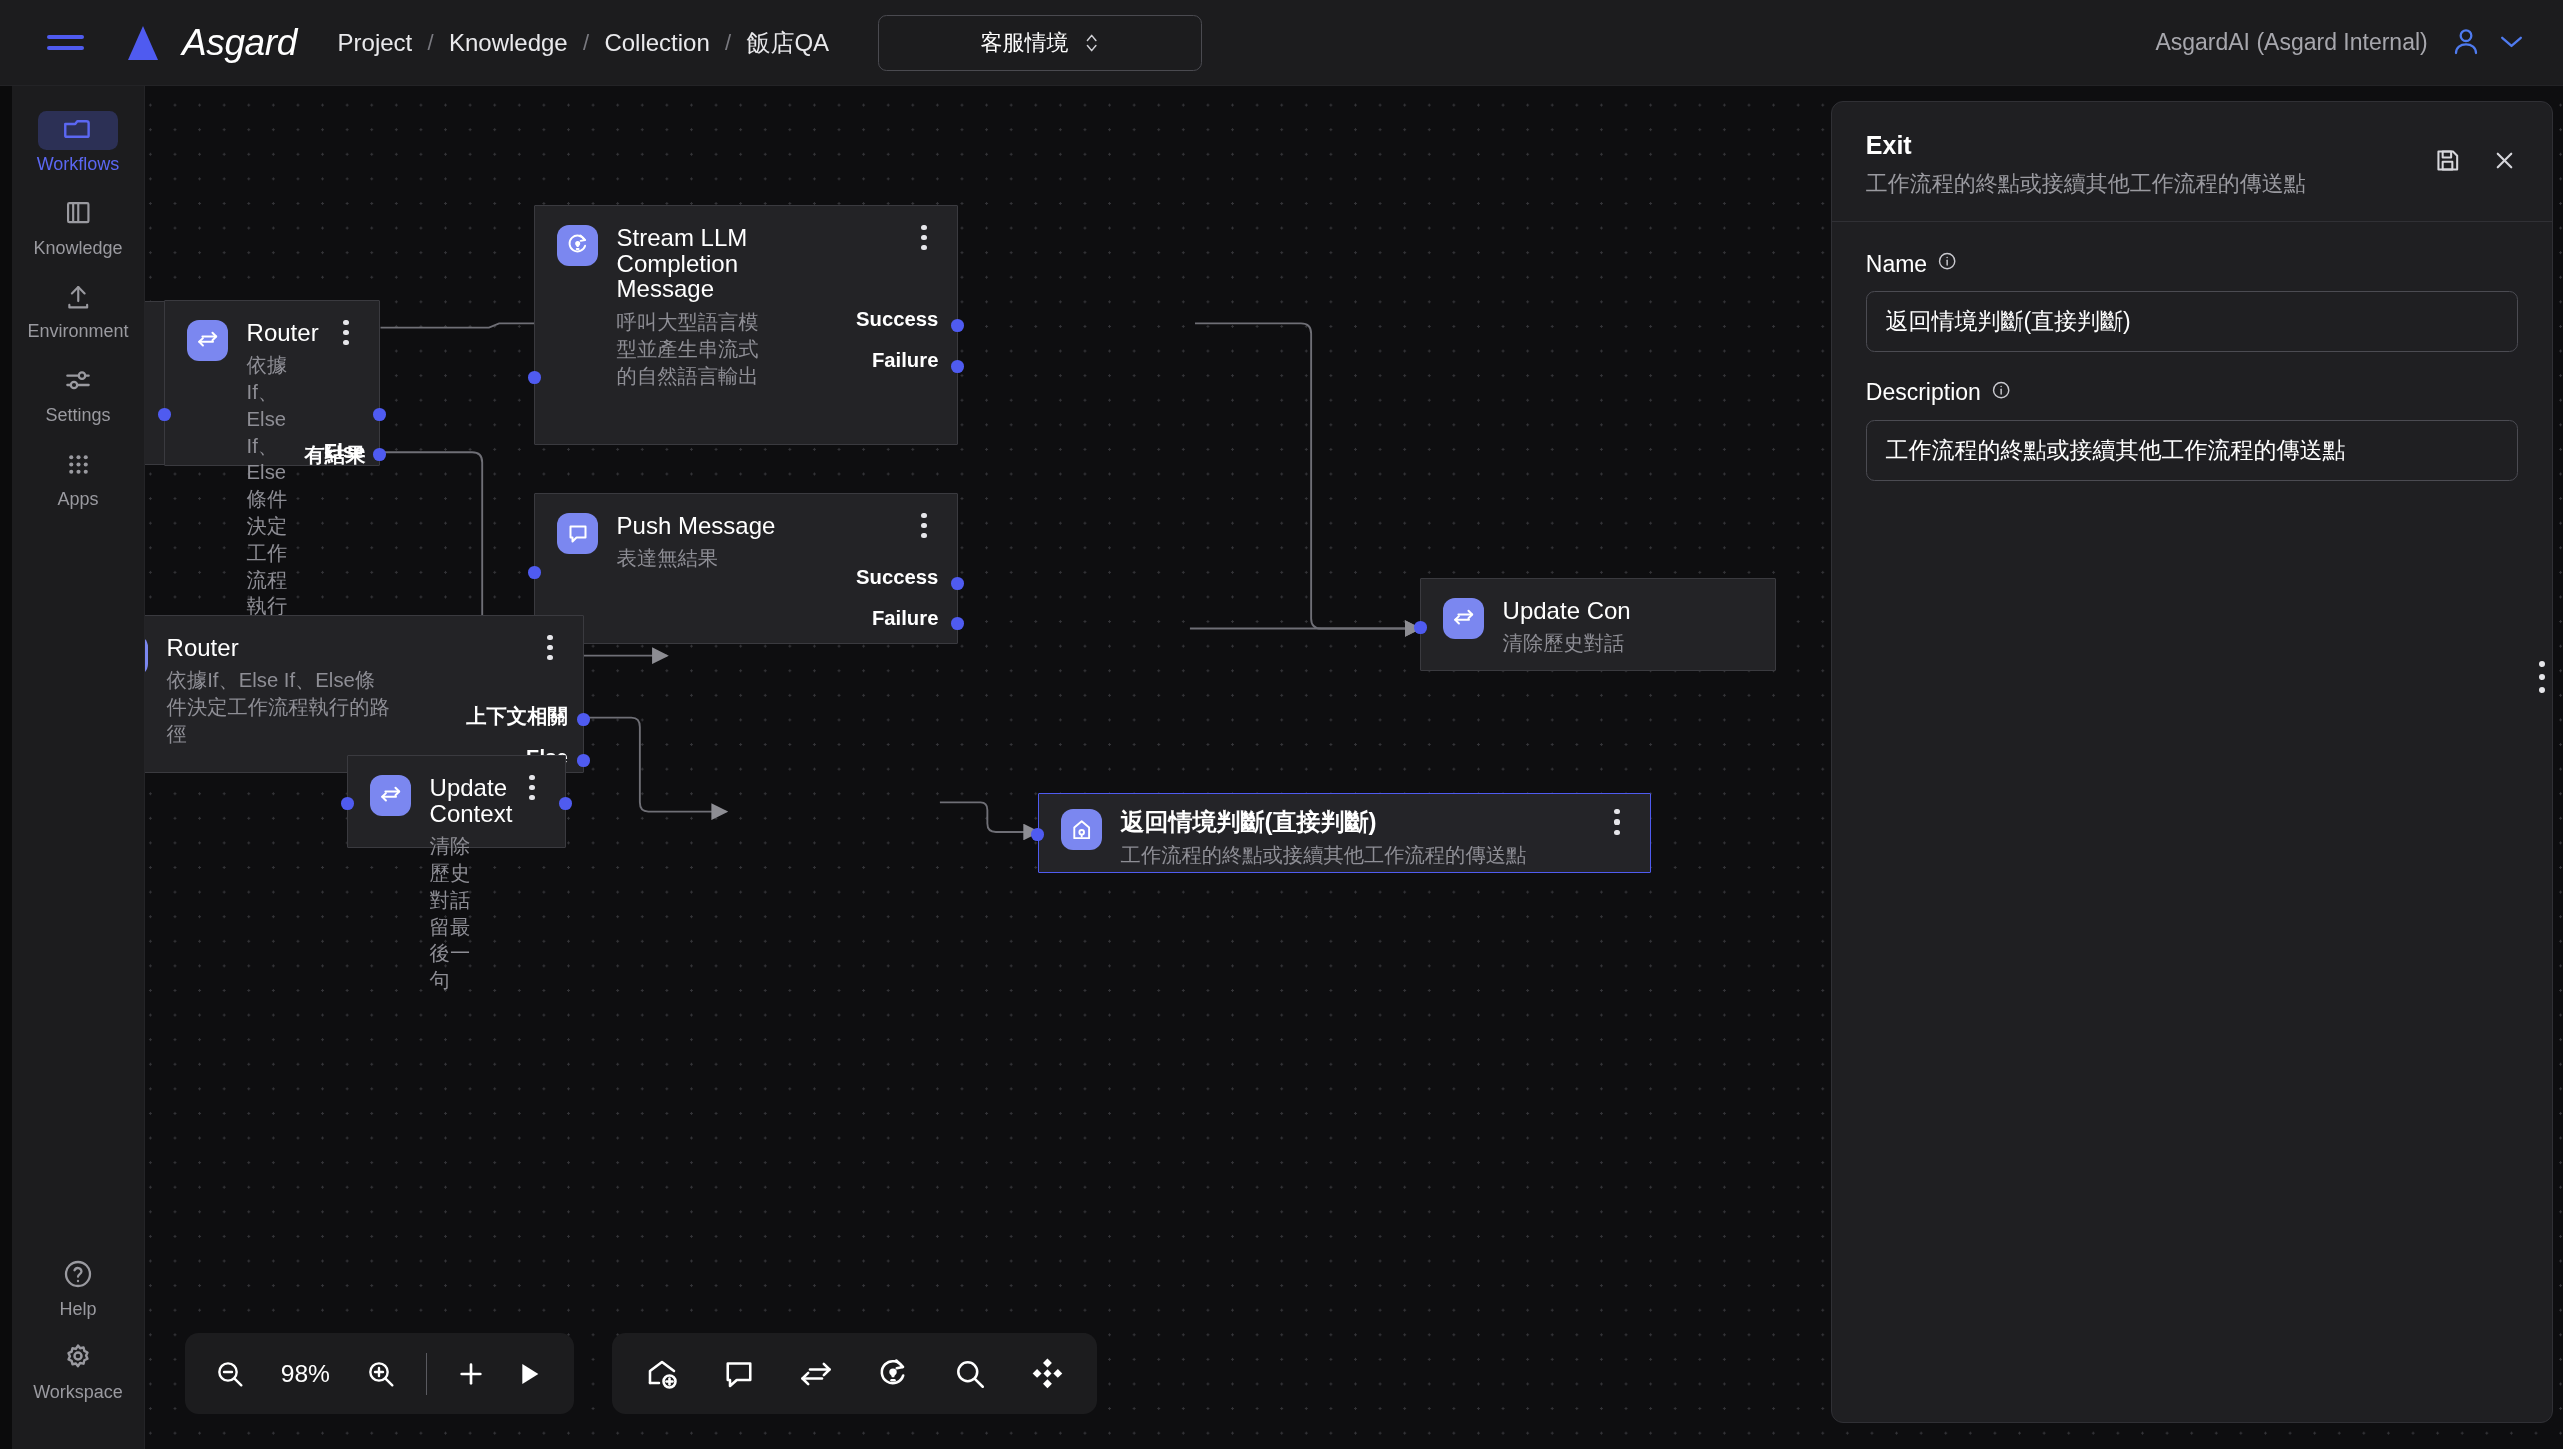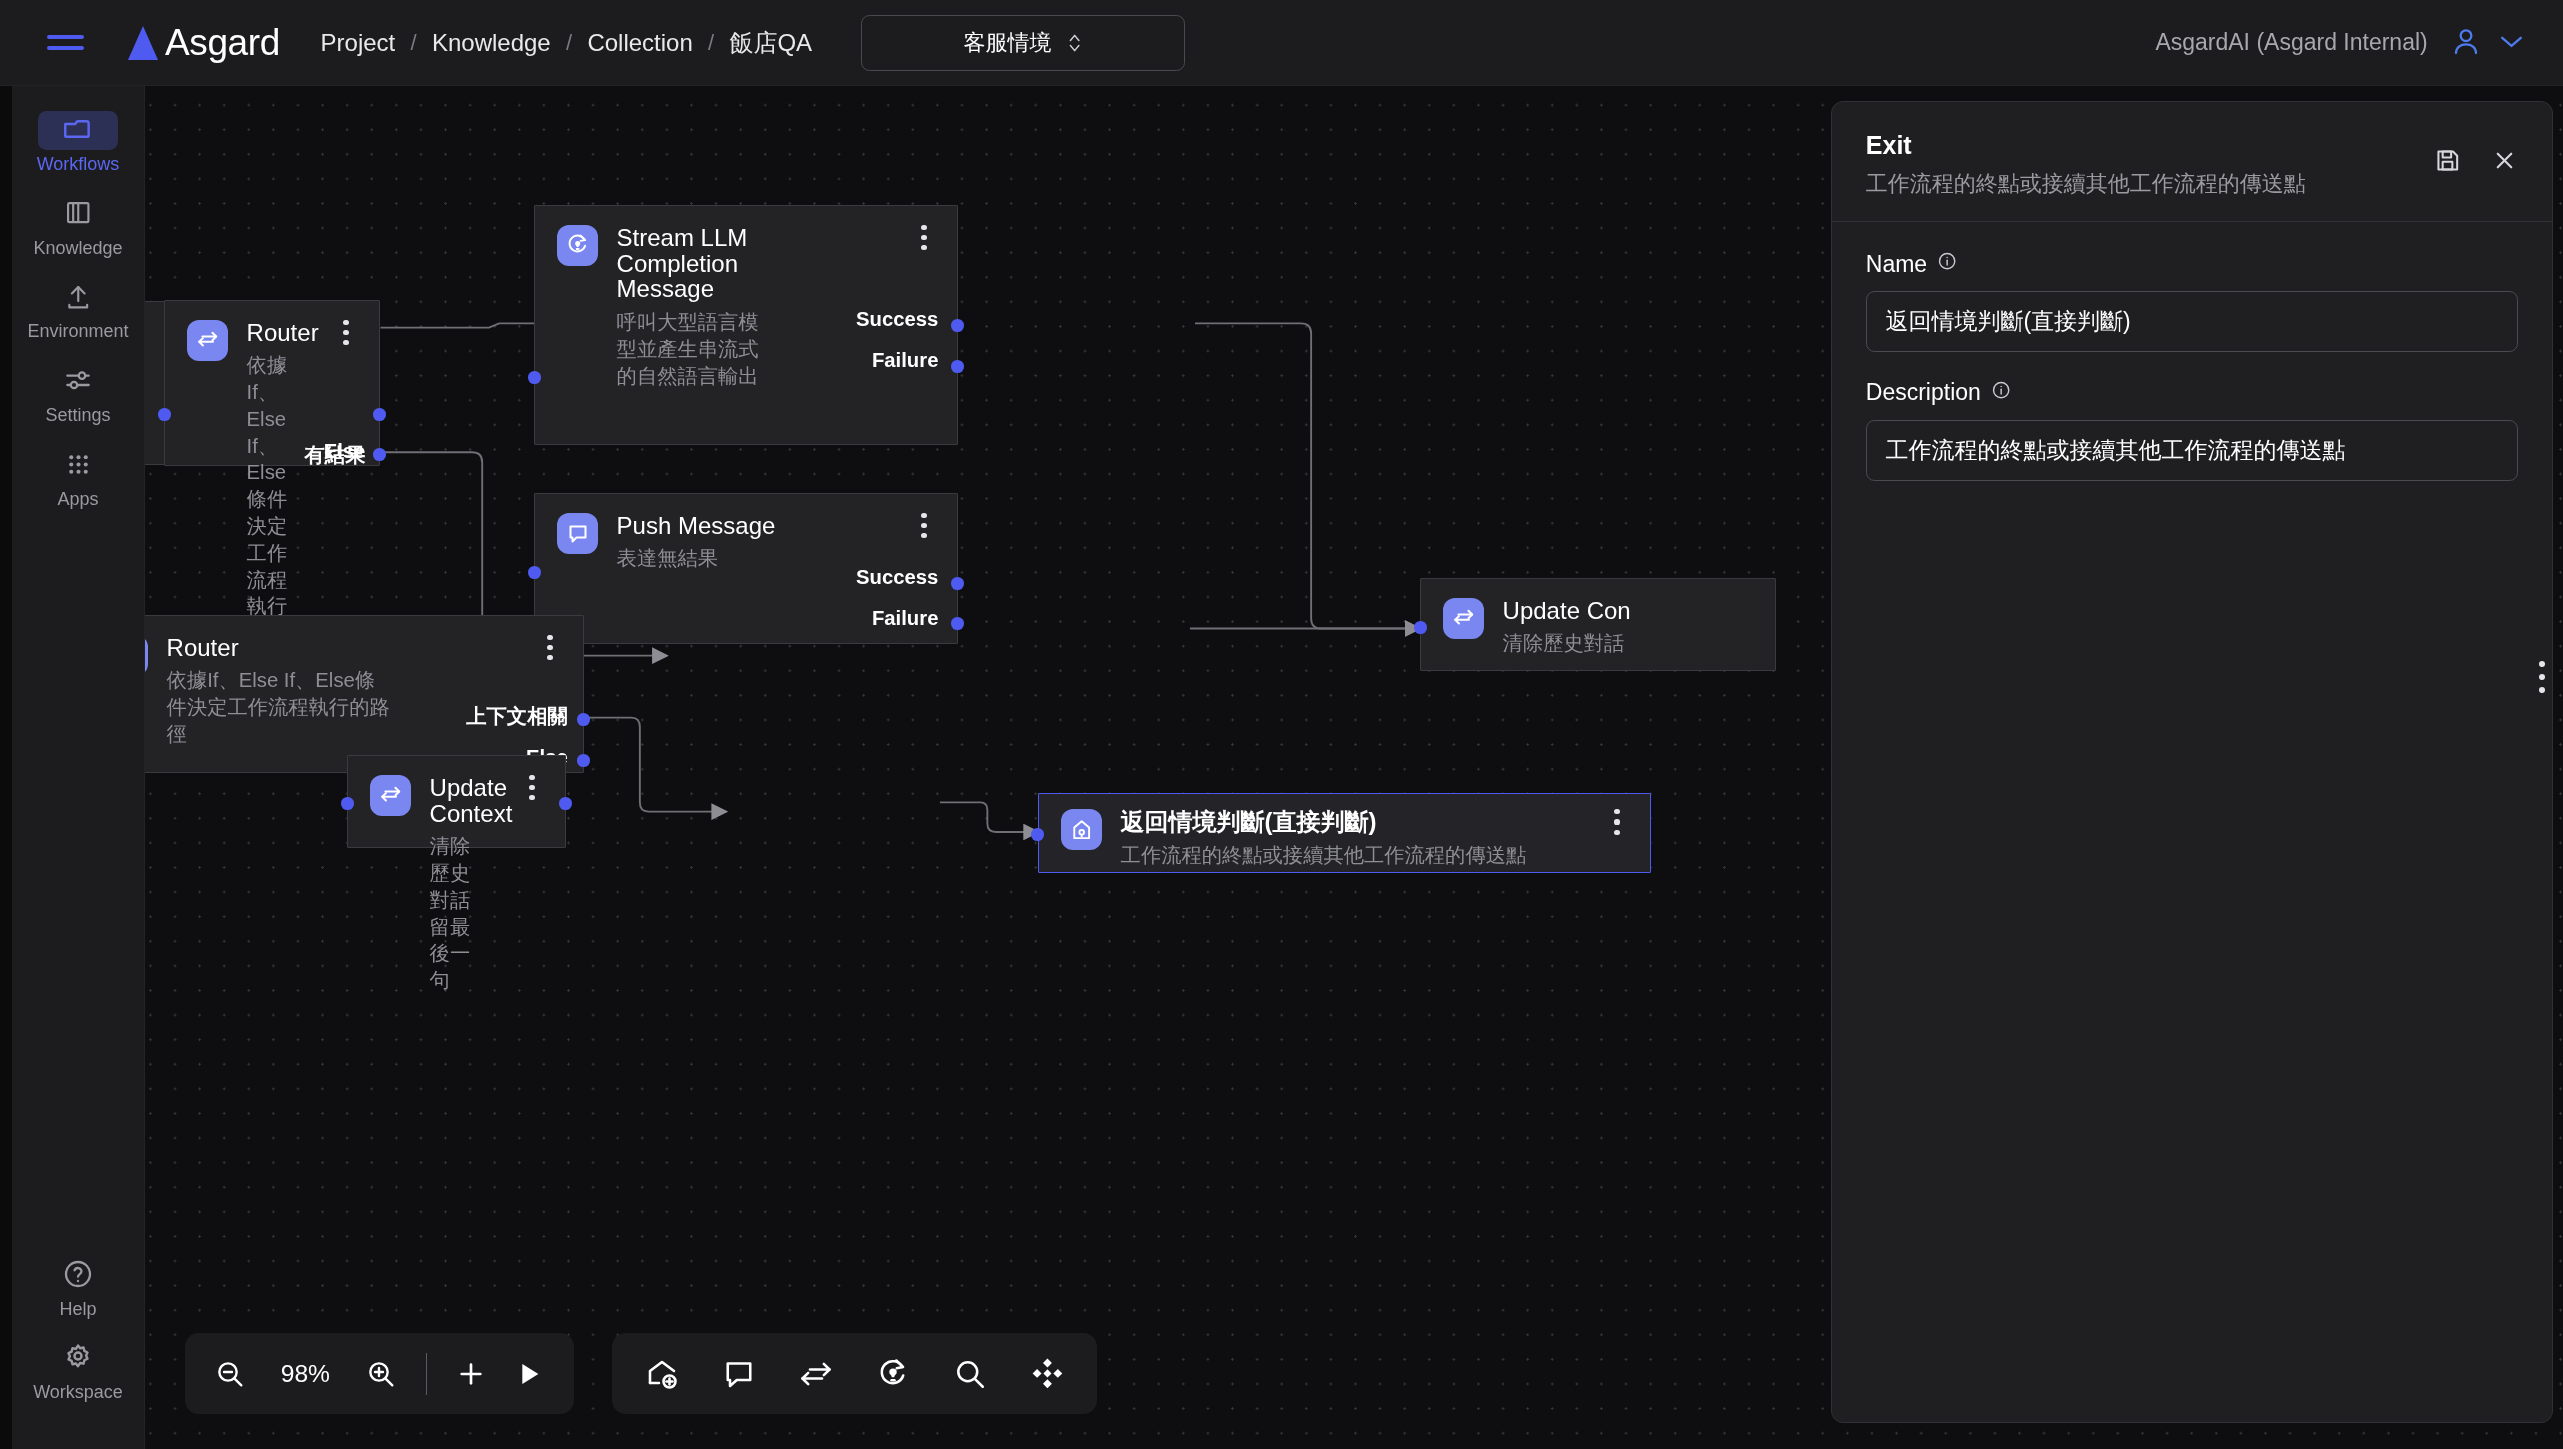--- a/index.html
+++ b/index.html
@@ -16,21 +16,21 @@
     position: absolute; top: 0; left: 0; width: 2563px; height: 86px;
     background: #1c1c1e;
     display: flex; align-items: center;
     border-bottom: 0.8px solid #232326;
     z-index: 40;
   }
   .hamburger { width: 37px; height: 27px; margin-left: 47px; display: flex; flex-direction: column; justify-content: center; gap: 7.6px; cursor: pointer; }
   .hamburger i { display: block; height: 4.2px; border-radius: 2.5px; background: #4f5bf0; }
   .hamburger i:nth-child(1) { width: 37px; }
   .hamburger i:nth-child(2) { width: 37px; }
-  .logo-wrap { display: flex; align-items: center; margin-left: 44px; gap: 7px; }
+  .logo-wrap { display: flex; align-items: center; margin-left: 44px; gap: 24px; font-style: italic; }
   .logo-tri { width: 0; height: 0; border-left: 15.3px solid transparent; border-right: 15.3px solid transparent; border-bottom: 34px solid #4f5bf0; }
   .logo-text { color: #fff; font-size: 37px; font-weight: 400; letter-spacing: -0.4px; }
   .crumbs { display: flex; align-items: center; margin-left: 39px; gap: 0; }
   .crumb { color: #e9e9ec; font-size: 24px; padding: 0 1.7px; }
   .crumb-sep { color: #7a7a80; font-size: 22px; margin: 0 13.6px; }
   .env-select {
     margin-left: 47px; height: 56px; min-width: 324px;
     border: 0.8px solid #4a4a50; border-radius: 8.5px;
     display: flex; align-items: center; justify-content: center; gap: 15.3px;
     background: transparent; cursor: pointer;

